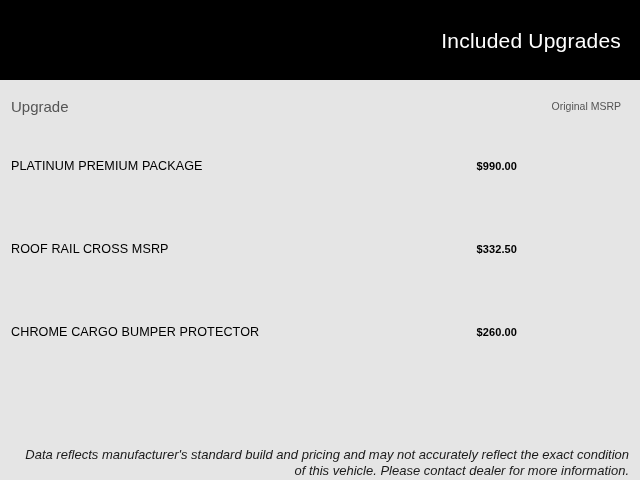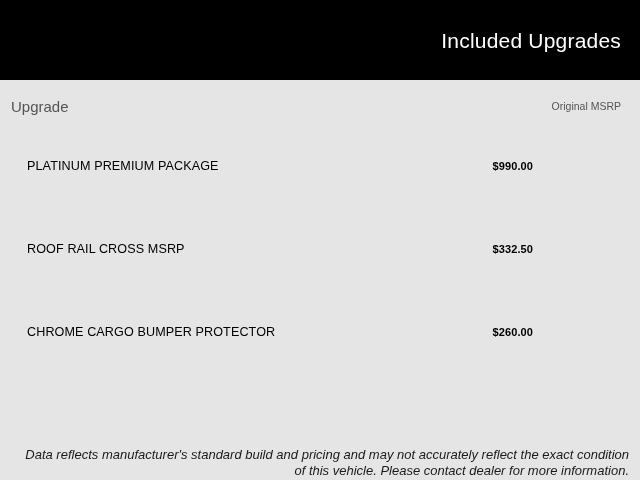--- a/index.html
+++ b/index.html
@@ -70,21 +70,21 @@
   }
   .col-head-right {
     font-size: 10.5px;
     color: #555555;
     font-weight: 400;
     margin-left: 42px;
   }
   .rows {
     position: absolute;
     top: 44px;
-    left: 16px;
+    left: 0;
     width: 536px;
   }
   .row {
     height: 83px;
     box-sizing: border-box;
     padding: 0 19px 0 11px;
     display: flex;
     align-items: center;
     justify-content: space-between;
   }

